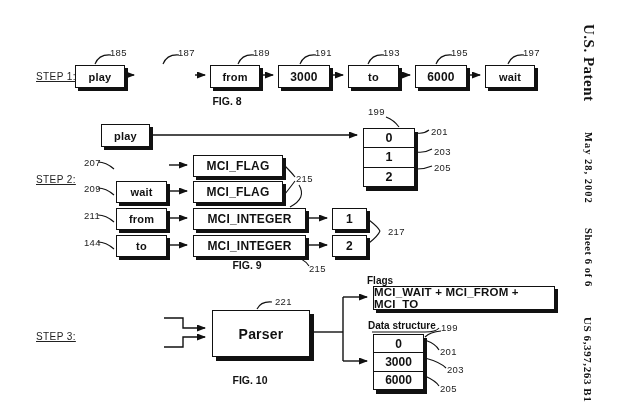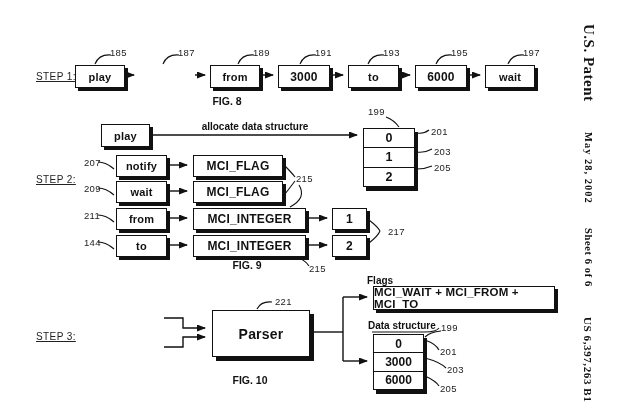--- a/index.html
+++ b/index.html
@@ -100,38 +100,36 @@
   <div class="ref" style="left:315px;top:47px">191</div>
   <div class="ref" style="left:383px;top:47px">193</div>
   <div class="ref" style="left:451px;top:47px">195</div>
   <div class="ref" style="left:523px;top:47px">197</div>
 
   <div class="caption" style="left:197px;top:95px;width:60px">FIG. 8</div>
 
   <div class="steplabel" style="left:36px;top:174px">STEP 2:</div>
 
   <div class="pbox" style="left:101px;top:124px;width:47px;height:21px">play</div>
-  <div class="flowlabel" style="left:175px;top:121px;width:160px">allocate data structure</div>
 
   <div class="stack" style="left:363px;top:128px;width:50px;height:57px">
     <div class="row">0</div>
     <div class="row">1</div>
     <div class="row">2</div>
   </div>
   <div class="ref" style="left:368px;top:106px">199</div>
   <div class="ref" style="left:431px;top:126px">201</div>
   <div class="ref" style="left:434px;top:146px">203</div>
   <div class="ref" style="left:434px;top:162px">205</div>
 
   <div class="ref" style="left:84px;top:157px">207</div>
   <div class="ref" style="left:84px;top:183px">209</div>
   <div class="ref" style="left:84px;top:210px">211</div>
   <div class="ref" style="left:84px;top:237px">144</div>
 
-  <div class="pbox" style="left:116px;top:155px;width:49px;height:20px">notify</div>
   <div class="pbox" style="left:116px;top:181px;width:49px;height:20px">wait</div>
   <div class="pbox" style="left:116px;top:208px;width:49px;height:20px">from</div>
   <div class="pbox" style="left:116px;top:235px;width:49px;height:20px">to</div>
 
   <div class="pbox" style="left:193px;top:155px;width:88px;height:20px;font-size:12px">MCI_FLAG</div>
   <div class="pbox" style="left:193px;top:181px;width:88px;height:20px;font-size:12px">MCI_FLAG</div>
   <div class="pbox" style="left:193px;top:208px;width:111px;height:20px;font-size:12px">MCI_INTEGER</div>
   <div class="pbox" style="left:193px;top:235px;width:111px;height:20px;font-size:12px">MCI_INTEGER</div>
 
   <div class="pbox" style="left:332px;top:208px;width:33px;height:20px;font-size:12px">1</div>

